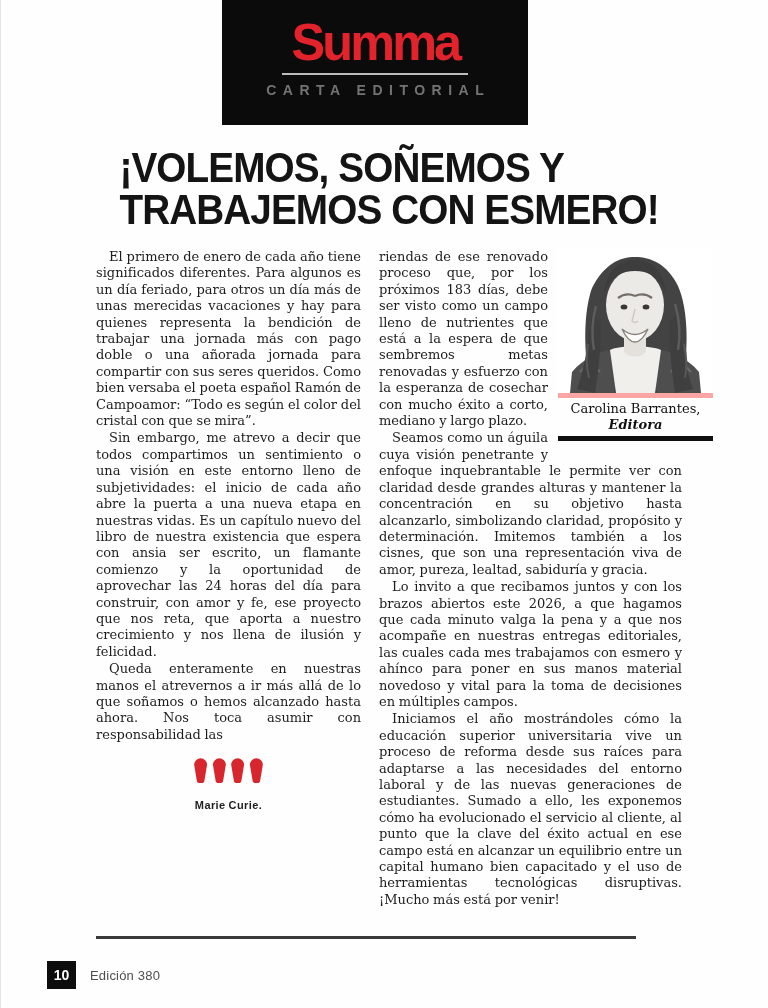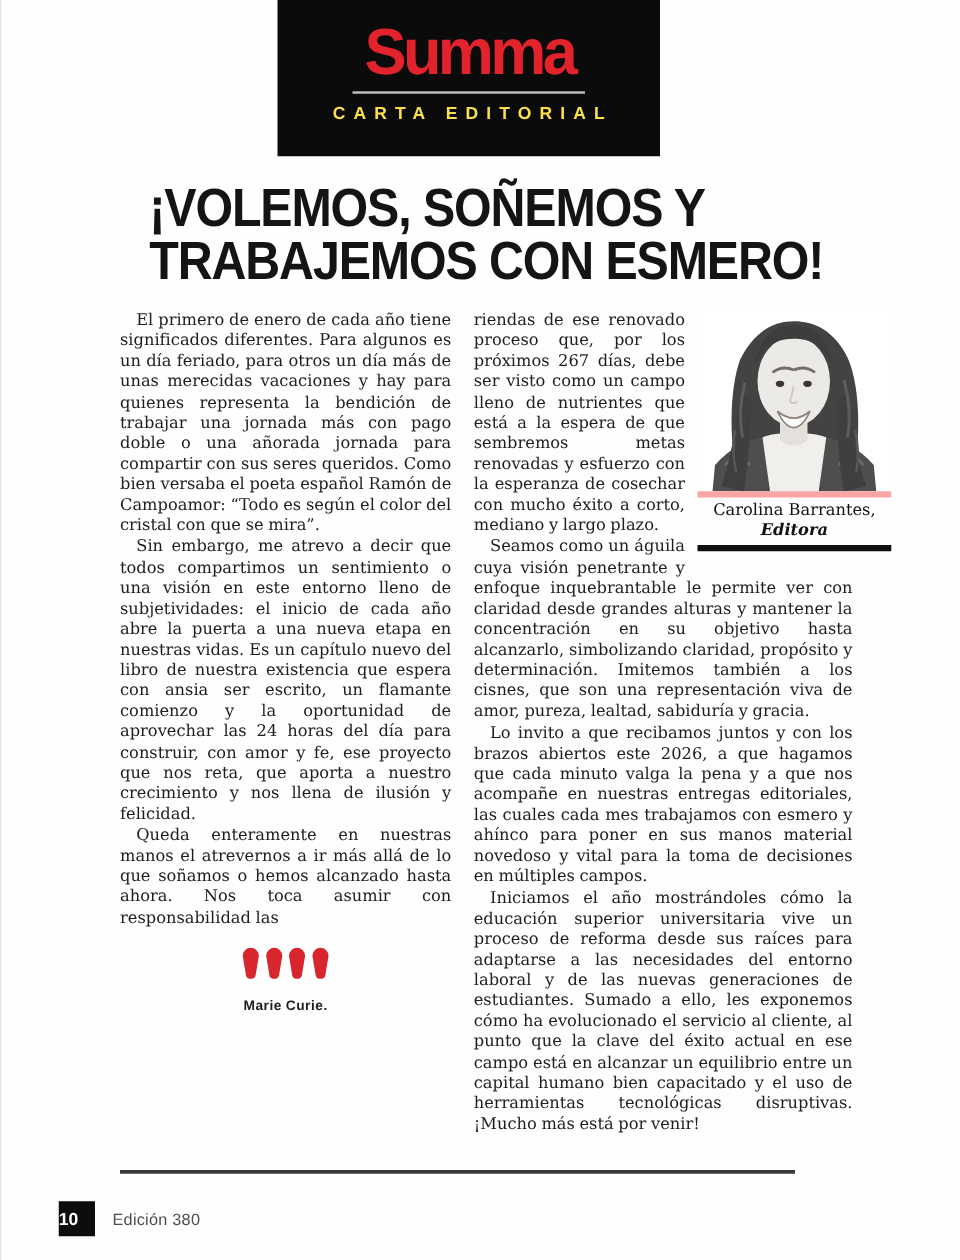--- a/index.html
+++ b/index.html
@@ -22,21 +22,21 @@
     background:var(--header-bg);text-align:center;
   }
   .brand{
     color:var(--brand-red);
     font-family:"Liberation Sans",sans-serif;font-weight:bold;
     font-size:52px;line-height:52px;letter-spacing:-3px;
     padding-top:16px;display:inline-block;transform:scaleX(.97);
   }
   .mast-rule{width:186px;height:2px;background:#bdbdbd;margin:5px auto 7px auto;}
   .section-label{
-    color:#fde047;font-weight:bold;font-size:14px;letter-spacing:6.5px;
+    color:#737373;font-weight:bold;font-size:14px;letter-spacing:6.5px;
     padding-left:6.5px; 
   }
 
   
   .headline{
     position:absolute;left:90px;top:146px;width:588px;color:#141414;
   }
   .hl-line{
     font-weight:bold;font-size:43px;line-height:42px;letter-spacing:-1px;
     transform:scaleX(.9);white-space:nowrap;
@@ -74,21 +74,21 @@
     padding:3px 0 4px 0;text-align:center;
     font-family:"DejaVu Serif","Liberation Serif",serif;
     font-size:13px;line-height:15.5px;color:#111;text-indent:0;word-spacing:normal;
   }
   .figcap .role{font-weight:bold;font-style:italic;}
 
   
   .divider{position:absolute;left:96px;top:936px;width:540px;height:3px;background:#3a3a3a;}
   .folio{
     position:absolute;left:47px;top:961px;width:29px;height:28px;background:#0d0d0d;
-    color:#ffffff;font-weight:bold;font-size:14px;line-height:28px;
+    color:#ffffff;font-weight:bold;font-size:14px;line-height:28px;text-align:center;
   }
   .edition{position:absolute;left:90px;top:968px;font-size:13px;color:#4e4e4e;letter-spacing:0.2px;}
 </style>
 </head>
 <body>
 
 <div id="page">
   <div class="page-edge"></div>
 
   <header class="masthead">
@@ -164,21 +164,21 @@
           <path d="M77,61 q-2,9 -3,12 q3,3 6,0" stroke="#cfc9c4" stroke-width="1.5" fill="none"></path>
 
           <path d="M64,81 q13,11 26,0 q-6,13 -13,13 q-7,0 -13,-13 Z" fill="#fcfcfc" stroke="#8c837d" stroke-width="1.4"></path>
         </svg>
         <figcaption class="figcap">
           <div>Carolina Barrantes,</div>
           <div class="role">Editora</div>
         </figcaption>
       </figure>
 
-      <p class="cont">riendas de ese renovado proceso que, por los próximos 267 días, debe ser visto como un campo lleno de nutrientes que está a la espera de que sembremos metas renovadas y esfuerzo con la esperanza de cosechar con mucho éxito a corto, mediano y largo plazo.</p>
+      <p class="cont">riendas de ese renovado proceso que, por los próximos 183 días, debe ser visto como un campo lleno de nutrientes que está a la espera de que sembremos metas renovadas y esfuerzo con la esperanza de cosechar con mucho éxito a corto, mediano y largo plazo.</p>
       <p>Seamos como un águila cuya visión penetrante y enfoque inquebrantable le permite ver con claridad desde grandes alturas y mantener la concentración en su objetivo hasta alcanzarlo, simbolizando claridad, propósito y determinación. Imitemos también a los cisnes, que son una representación viva de amor, pureza, lealtad, sabiduría y gracia.</p>
       <p>Lo invito a que recibamos juntos y con los brazos abiertos este 2026, a que hagamos que cada minuto valga la pena y a que nos acompañe en nuestras entregas editoriales, las cuales cada mes trabajamos con esmero y ahínco para poner en sus manos material novedoso y vital para la toma de decisiones en múltiples campos.</p>
       <p>Iniciamos el año mostrándoles cómo la educación superior universitaria vive un proceso de reforma desde sus raíces para adaptarse a las necesidades del entorno laboral y de las nuevas generaciones de estudiantes. Sumado a ello, les exponemos cómo ha evolucionado el servicio al cliente, al punto que la clave del éxito actual en ese campo está en alcanzar un equilibrio entre un capital humano bien capacitado y el uso de herramientas tecnológicas disruptivas. ¡Mucho más está por venir!</p>
     </div>
   </div>
 
   <div class="divider"></div>
   <div class="folio">
     <span>10</span>
   </div>

